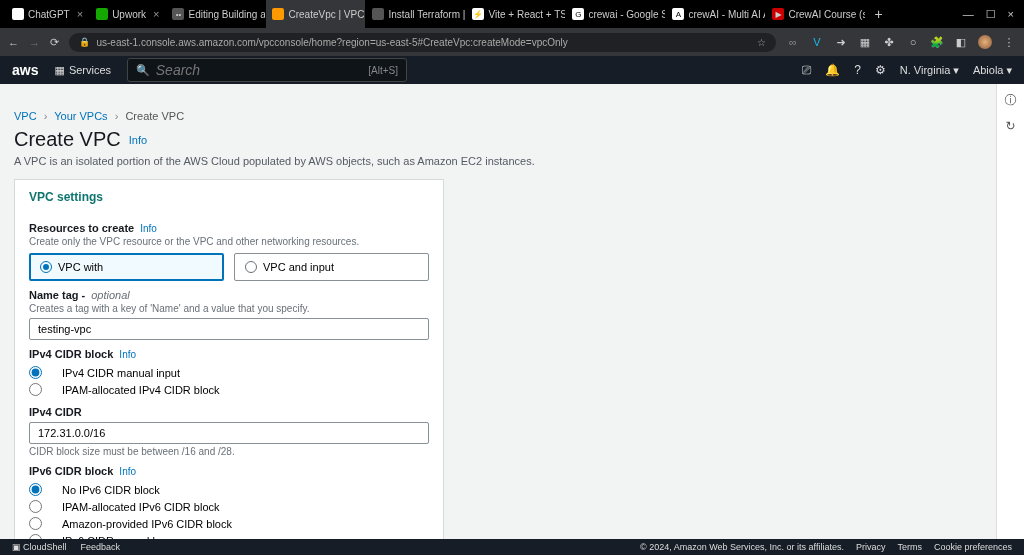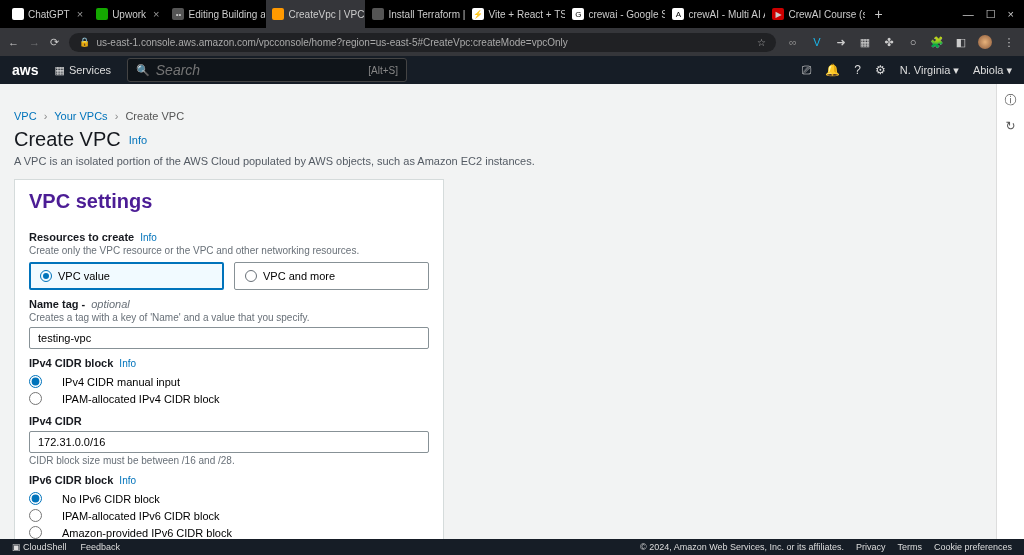--- a/index.html
+++ b/index.html
@@ -45,21 +45,21 @@
     .breadcrumb { font-size: 11px; color: #0073bb; margin-bottom: 6px; }
     .breadcrumb span, .breadcrumb a { color: #0073bb; }
     .breadcrumb .sep { color: #888; margin: 0 4px; }
     .breadcrumb .current { color: #555; }
 
     .page-title { font-size: 20px; font-weight: 400; color: #16191f; display: flex; align-items: center; gap: 8px; }
     .page-title .info-link { font-size: 11px; color: #0073bb; font-weight: normal; }
     .page-desc { font-size: 11px; color: #545b64; margin-top: 4px; margin-bottom: 12px; }
 
     .panel { background: #fff; border: 1px solid #d5dbdb; border-radius: 0; margin-bottom: 14px; max-width: 430px; }
-    .panel-header { padding: 10px 14px; font-size: 20px; font-weight: bold; color: #4c1d95; }
+    .panel-header { padding: 10px 14px; font-size: 12px; font-weight: bold; color: #0f766e; }
     .panel-body { padding: 0 14px 14px; }
 
     .form-section { margin-top: 8px; }
     .form-label { font-size: 11px; color: #16191f; font-weight: 600; display: flex; align-items: center; gap: 6px; }
     .form-label .optional { font-style: italic; font-weight: normal; color: #687078; }
     .form-label .info-link { color: #0073bb; font-weight: normal; font-size: 10px; }
     .form-hint { font-size: 10px; color: #687078; margin-top: 2px; }
 
     .radio-tiles { display: flex; gap: 10px; margin-top: 6px; }
     .radio-tile { flex: 1; border: 1px solid #879196; border-radius: 2px; padding: 7px 10px; display: flex; align-items: center; gap: 6px; font-size: 11px; cursor: pointer; }
@@ -202,25 +202,25 @@
 
         <div class="form-section">
           <div class="form-label">
               <span>Resources to create</span> 
               <a class="info-link">Info</a>
             </div>
           <div class="form-hint">Create only the VPC resource or the VPC and other networking resources.</div>
           <div class="radio-tiles">
             <div class="radio-tile selected">
                 <span class="radio-dot"></span>
-                <span>VPC value</span>
+                <span>VPC with</span>
               </div>
             <div class="radio-tile">
                 <span class="radio-dot"></span>
-                <span>VPC and more</span>
+                <span>VPC and input</span>
               </div>
           </div>
         </div>
 
         <div class="form-section">
           <div class="form-label">
               <span>Name tag -</span> 
               <span class="optional">optional</span>
             </div>
           <div class="form-hint">Creates a tag with a key of 'Name' and a value that you specify.</div>

